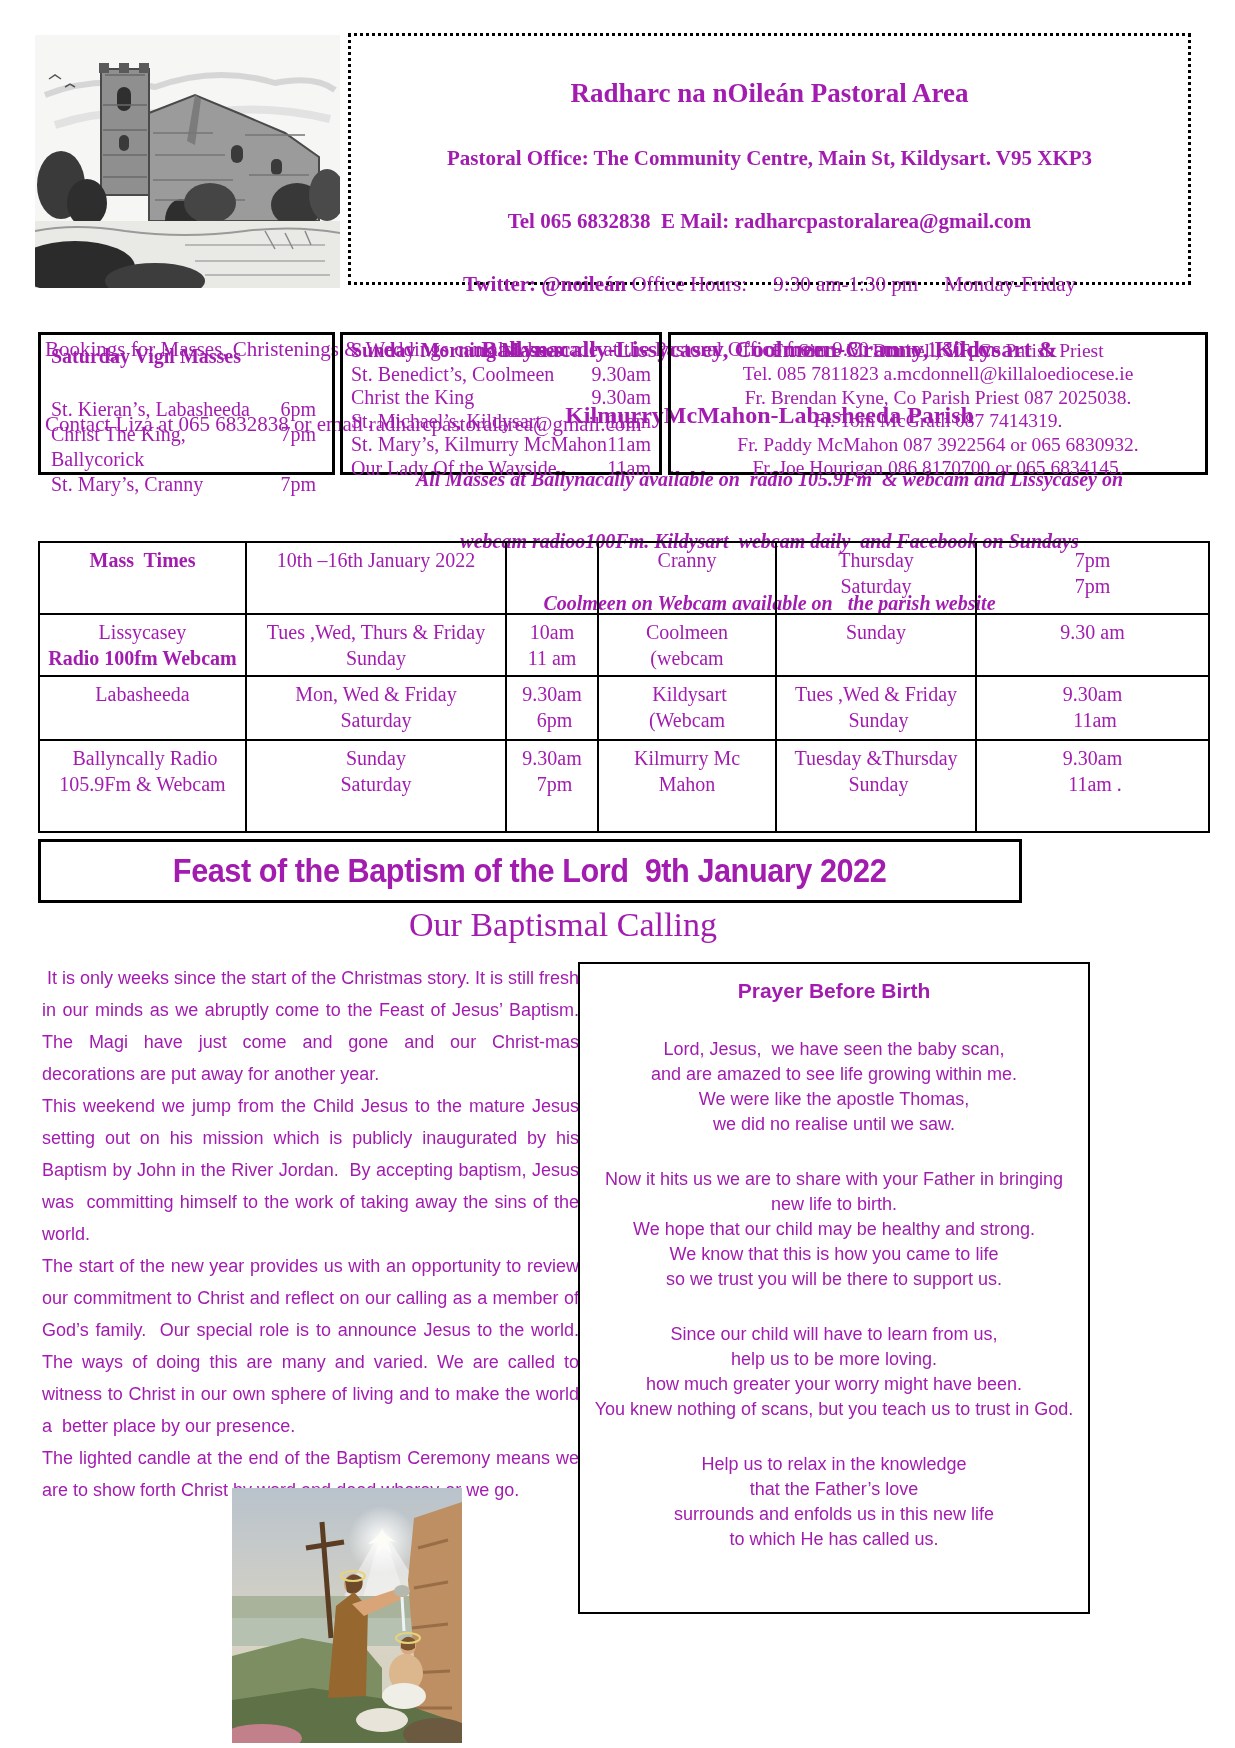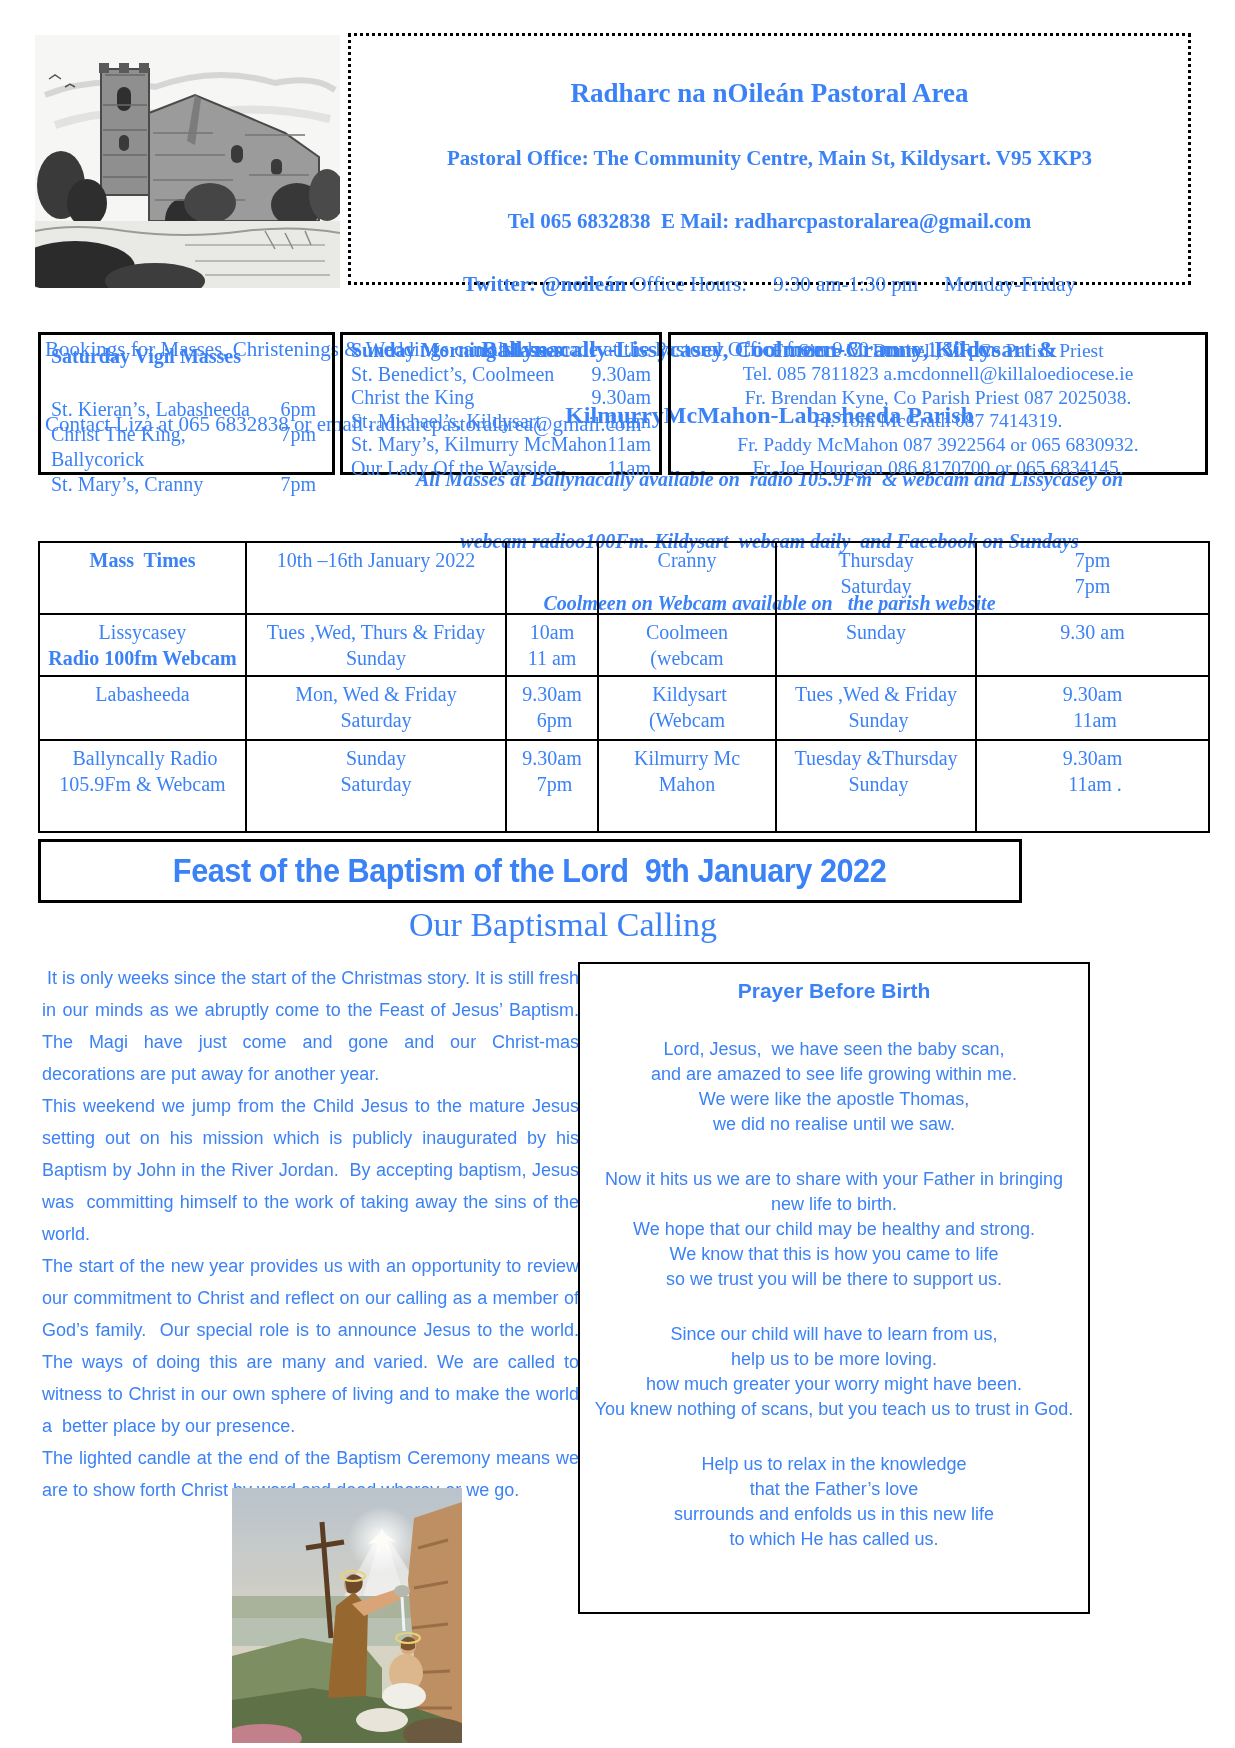--- a/index.html
+++ b/index.html
@@ -1,17 +1,17 @@
 <!DOCTYPE html>
 <html><head>
 <meta charset="utf-8">
 <style>
   html,body{margin:0;padding:0;background:#777;}
   .page{position:relative;width:1235px;height:1748px;background:#fff;margin:0 auto;
-        font-family:"Liberation Serif", serif;color:#3b82f6;overflow:hidden;}
+        font-family:"Liberation Serif", serif;color:#a21caf;overflow:hidden;}
   .abs{position:absolute;box-sizing:border-box;}
 
   
   .masthead{left:348px;top:33px;width:843px;height:252px;border:3px dotted #000;
             text-align:center;padding-top:5px;white-space:pre-wrap;}
   .mh-title{font-size:27px;font-weight:bold;line-height:32px;}
   .mh-line{font-size:21px;font-weight:bold;line-height:27px;}
   .mh-hours{font-size:21px;line-height:27px;}
   .mh-hours .b{font-weight:bold;}
   .mh-parish{font-size:24px;font-weight:bold;line-height:30px;}

